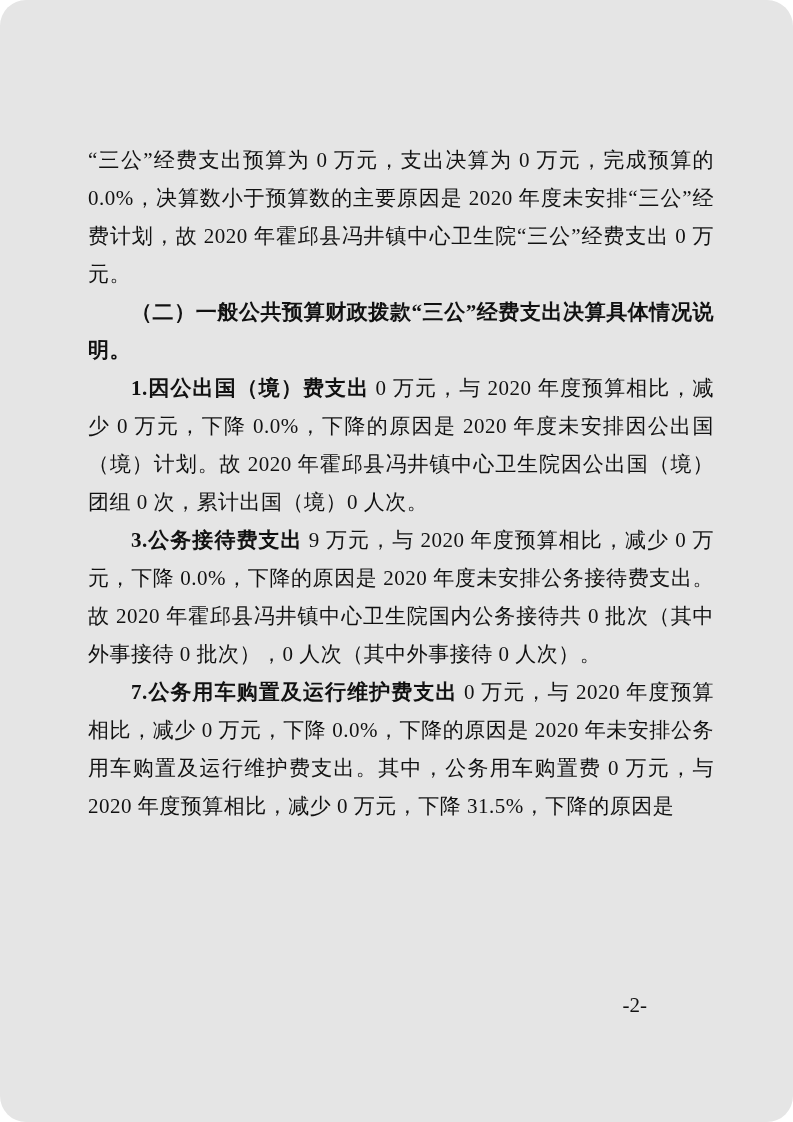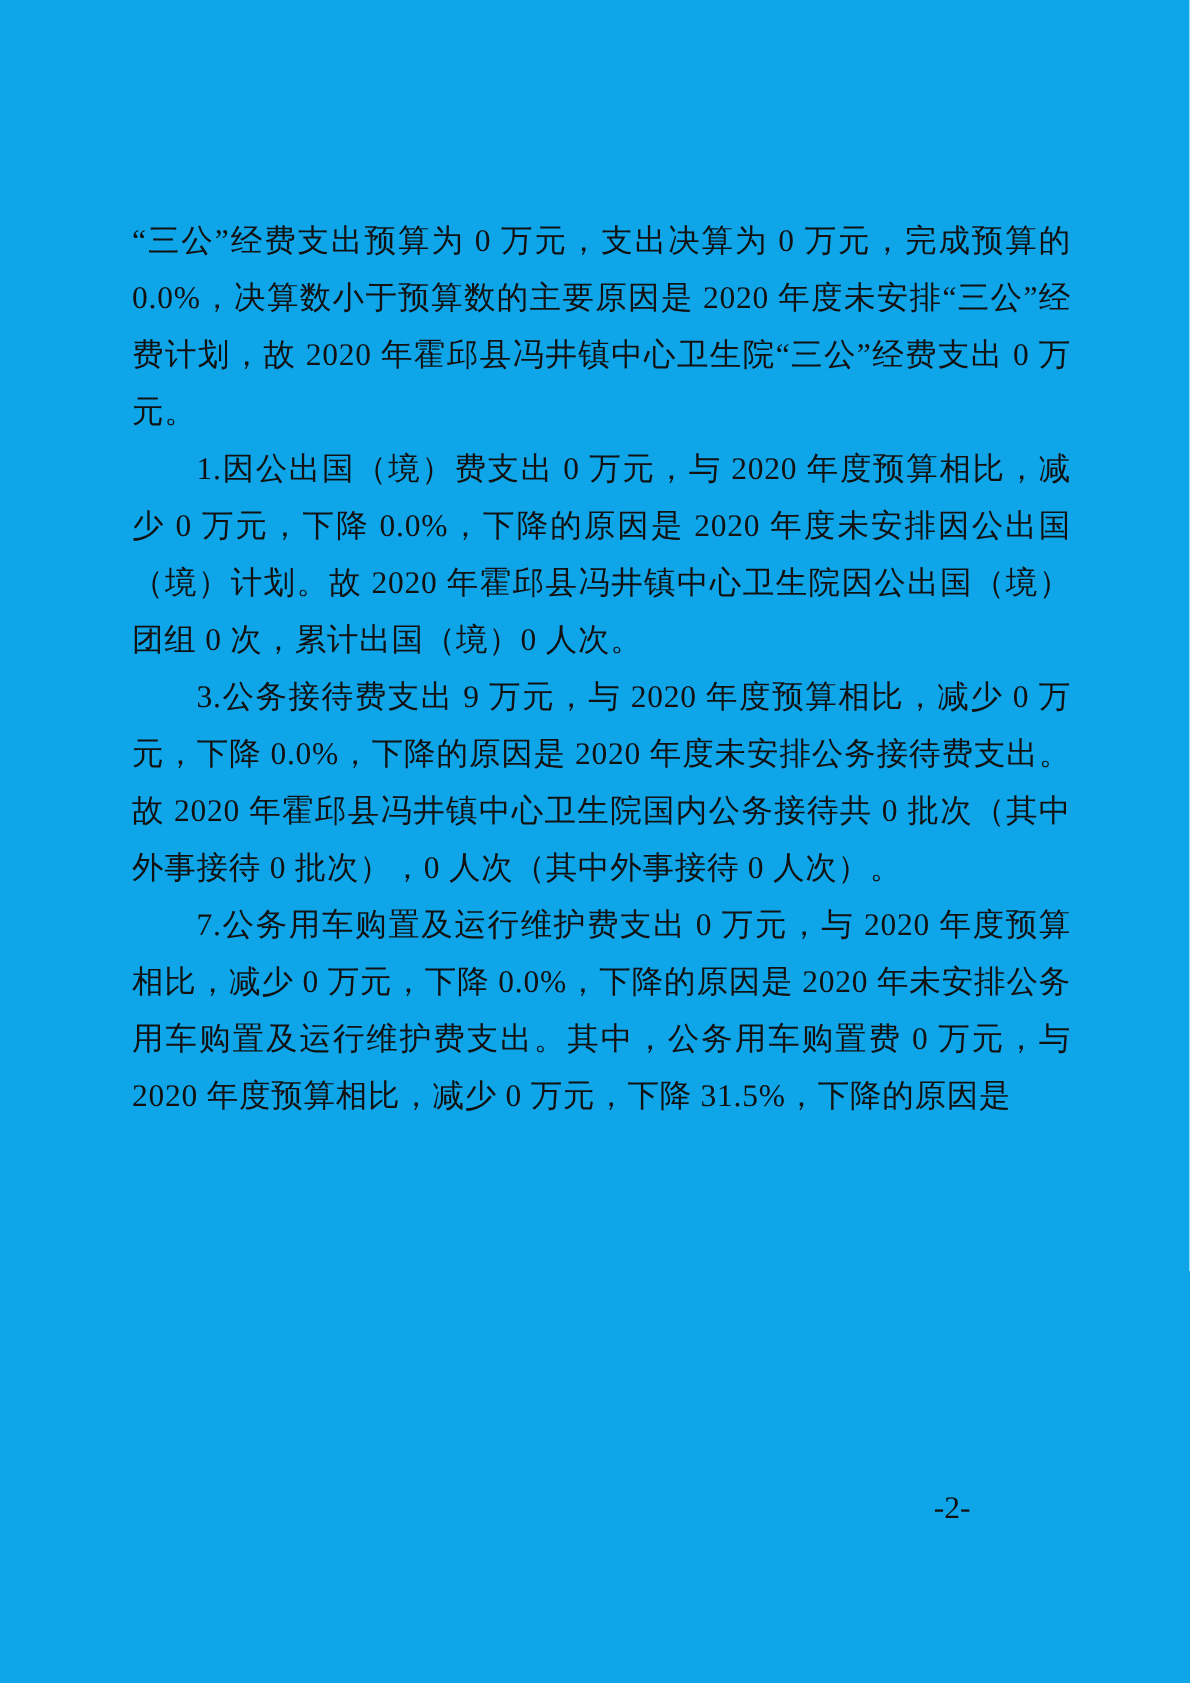--- a/index.html
+++ b/index.html
@@ -4,24 +4,25 @@
 <style>
   html, body {
     margin: 0;
     padding: 0;
     background: #ffffff;
   }
   .page {
     position: relative;
     width: 793px;
     height: 1122px;
-    background: #0ea5e9;
+    background: #e5e5e5;
     overflow: hidden;
     font-family: "Liberation Serif", "DejaVu Serif", serif;
     color: #111111;
+    border-radius: 26px;
   }
   .text-block {
     position: absolute;
     left: 88px;
     top: 141px;
     width: 626px;
     font-size: 21px;
     line-height: 38px;
     letter-spacing: 0.5px;
     text-align: justify;
@@ -32,39 +33,40 @@
     padding: 0;
     text-indent: 2.05em;
   }
   .para.flush {
     text-indent: 0;
   }
   .heading {
     font-weight: 700;
   }
   .item-lead {
-    font-weight: 400;
+    font-weight: 700;
   }
   .page-number {
     position: absolute;
     top: 994px;
     right: 146px;
     font-size: 21px;
     line-height: 22px;
     color: #111111;
   }
 </style>
 </head>
 <body>
 
 <div class="page">
   <div class="text-block">
 
     <p class="para flush">“三公”经费支出预算为 0 万元，支出决算为 0 万元，完成预算的 0.0%，决算数小于预算数的主要原因是 2020 年度未安排“三公”经费计划，故 2020 年霍邱县冯井镇中心卫生院“三公”经费支出 0 万元。</p>
 
+    <p class="para heading">（二）一般公共预算财政拨款“三公”经费支出决算具体情况说明。</p>
 
 
     <p class="para"><span class="item-lead">1.因公出国（境）费支出</span><span> 0 万元，与 2020 年度预算相比，减少 0 万元，下降 0.0%，下降的原因是 2020 年度未安排因公出国（境）计划。故 2020 年霍邱县冯井镇中心卫生院因公出国（境）团组 0 次，累计出国（境）0 人次。</span></p>
 
     <p class="para"><span class="item-lead">3.公务接待费支出</span><span> 9 万元，与 2020 年度预算相比，减少 0 万元，下降 0.0%，下降的原因是 2020 年度未安排公务接待费支出。故 2020 年霍邱县冯井镇中心卫生院国内公务接待共 0 批次（其中外事接待 0 批次），0 人次（其中外事接待 0 人次）。</span></p>
 
     <p class="para"><span class="item-lead">7.公务用车购置及运行维护费支出</span><span> 0 万元，与 2020 年度预算相比，减少 0 万元，下降 0.0%，下降的原因是 2020 年未安排公务用车购置及运行维护费支出。其中，公务用车购置费 0 万元，与 2020 年度预算相比，减少 0 万元，下降 31.5%，下降的原因是</span></p>
 
   </div>
 

